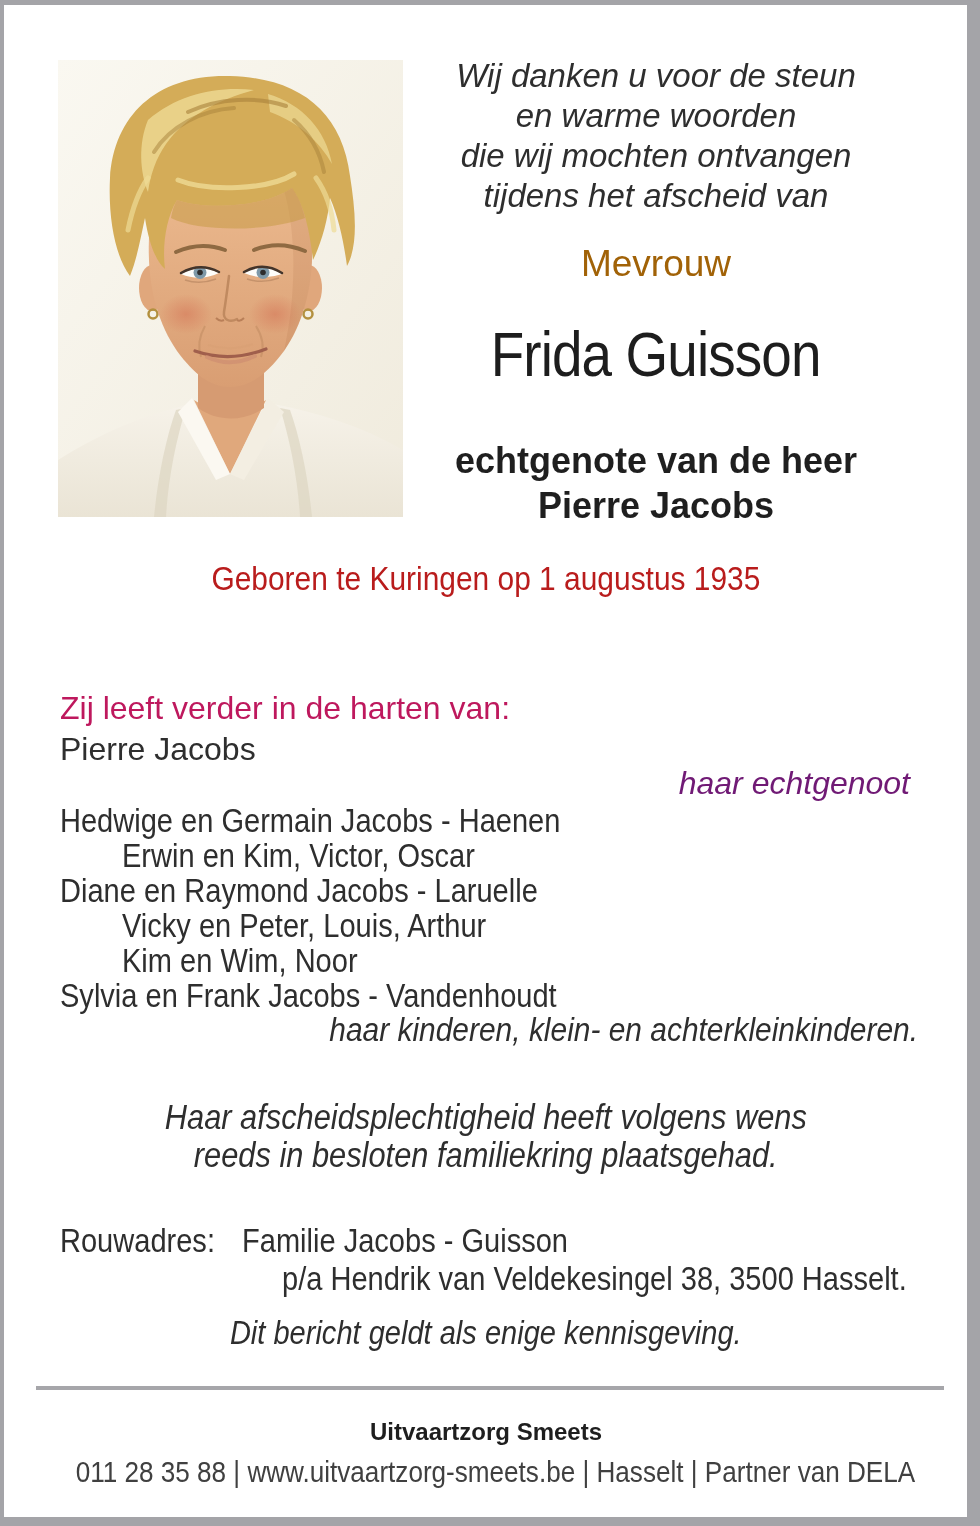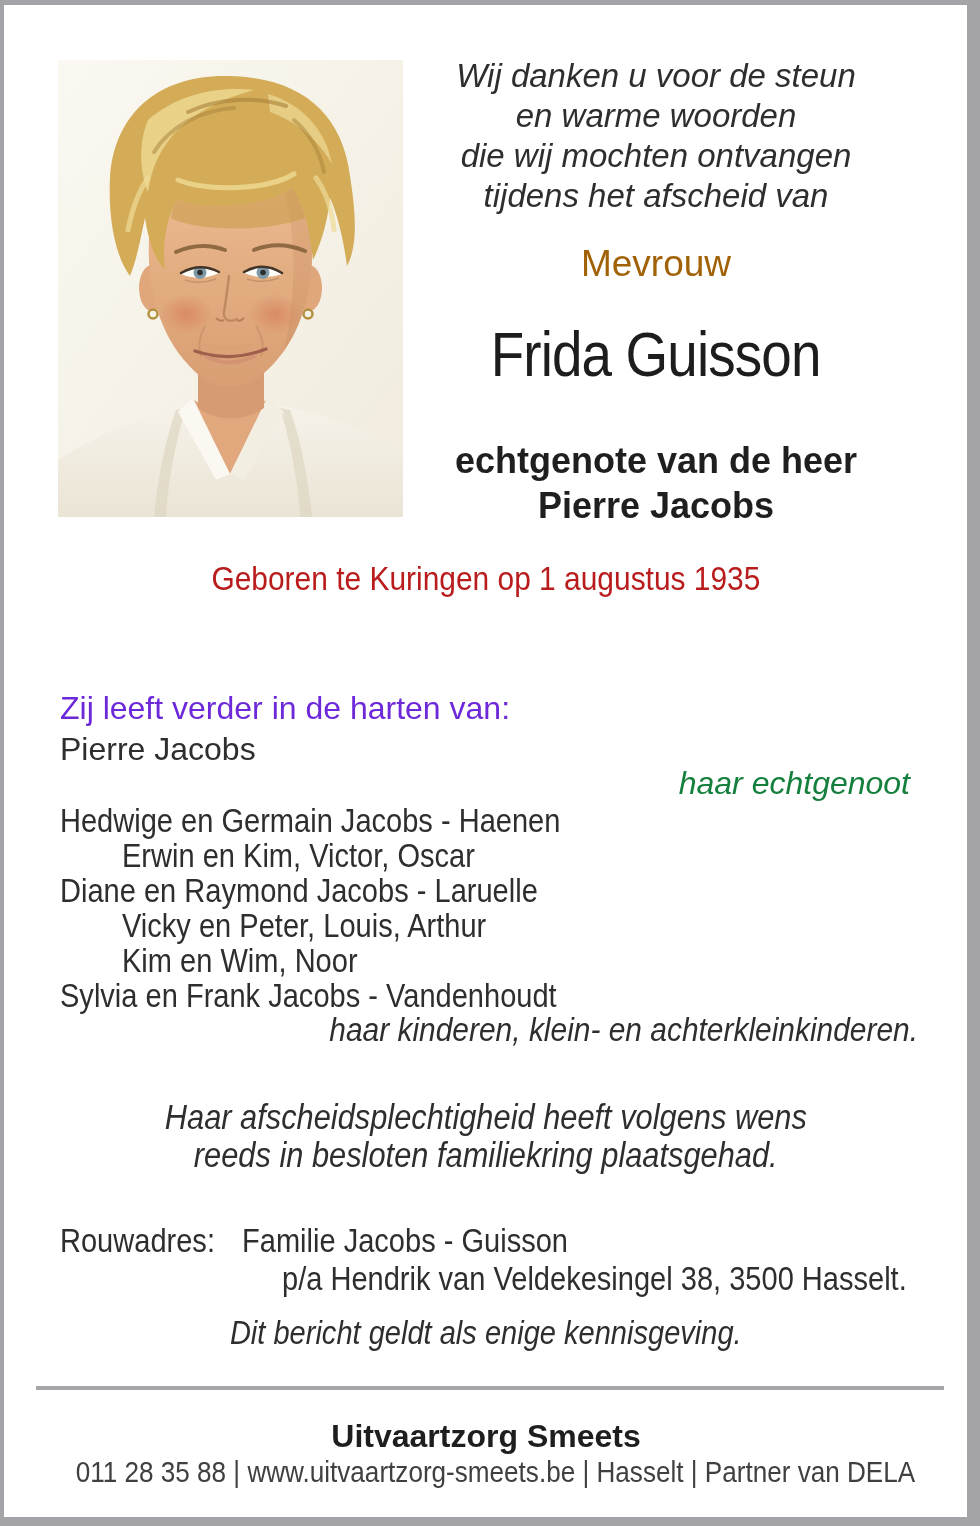--- a/index.html
+++ b/index.html
@@ -28,23 +28,23 @@
   .salutation { left:420px; top:243px; width:472px; text-align:center; font-size:37px; color:#a16207; }
   .name  { left:420px; top:318px; width:472px; text-align:center;
            font-weight:normal; font-size:63px; letter-spacing:-1px; color:#1d1d1d; }
   .name span { display:inline-block; transform:scaleX(0.87); transform-origin:50% 50%; white-space:nowrap; }
   .relation { left:420px; top:438px; width:472px; text-align:center;
               font-weight:bold; font-size:36px; line-height:45px; color:#1f1f1f; }
 
   .dates { left:10px; top:558px; width:952px; text-align:center;
            font-size:34px; line-height:40px; color:#b91c1c; }
 
-  .surv-heading { left:60px; top:690px; font-size:32px; color:#6d28d9; }
+  .surv-heading { left:60px; top:690px; font-size:32px; color:#be185d; }
   .spouse       { left:60px; top:731px; font-size:32px; color:#2e2e2e; }
-  .spouse-role  { right:70px; top:765px; font-style:italic; font-size:32px; text-align:right; color:#15803d; }
+  .spouse-role  { right:70px; top:765px; font-style:italic; font-size:32px; text-align:right; color:#701a75; }
 
   .family { left:60px; top:803px; font-size:33px; line-height:35px; color:#2e2e2e; }
   .family .row { height:35px; }
   .family .indent { padding-left:62px; }
 
   .family-role { right:62px; top:1010px; font-style:italic; font-size:34px; text-align:right; color:#2e2e2e; }
 
   .ceremony { left:10px; top:1098px; width:952px; text-align:center;
               font-style:italic; font-size:35px; line-height:38px; color:#2e2e2e; }
 
@@ -52,21 +52,21 @@
   .rouwadres .lbl   { position:absolute; left:0;   top:0; }
   .rouwadres .line1 { position:absolute; left:182px; top:0; }
   .rouwadres .line2 { position:absolute; left:222px; top:38px; }
 
   .notice { left:10px; top:1314px; width:952px; text-align:center;
             font-style:italic; font-size:33px; color:#2e2e2e; }
 
   .divider { left:36px; top:1386px; width:908px; height:4px; background:#a6a6aa; }
 
   .footer-company { left:10px; top:1418px; width:952px; text-align:center;
-                    font-weight:bold; font-size:32px; color:#1e1e1e; }
+                    font-weight:bold; font-size:24px; color:#1e1e1e; }
   .footer-contact { left:10px; top:1456px; width:952px; text-align:right;
                     font-size:29px; color:#404040; }
   .footer-contact span { transform:scaleX(0.9); }
 </style>
 </head>
 <body>
 
 <div class="page">
 
   <div class="frame frame-top"></div>

